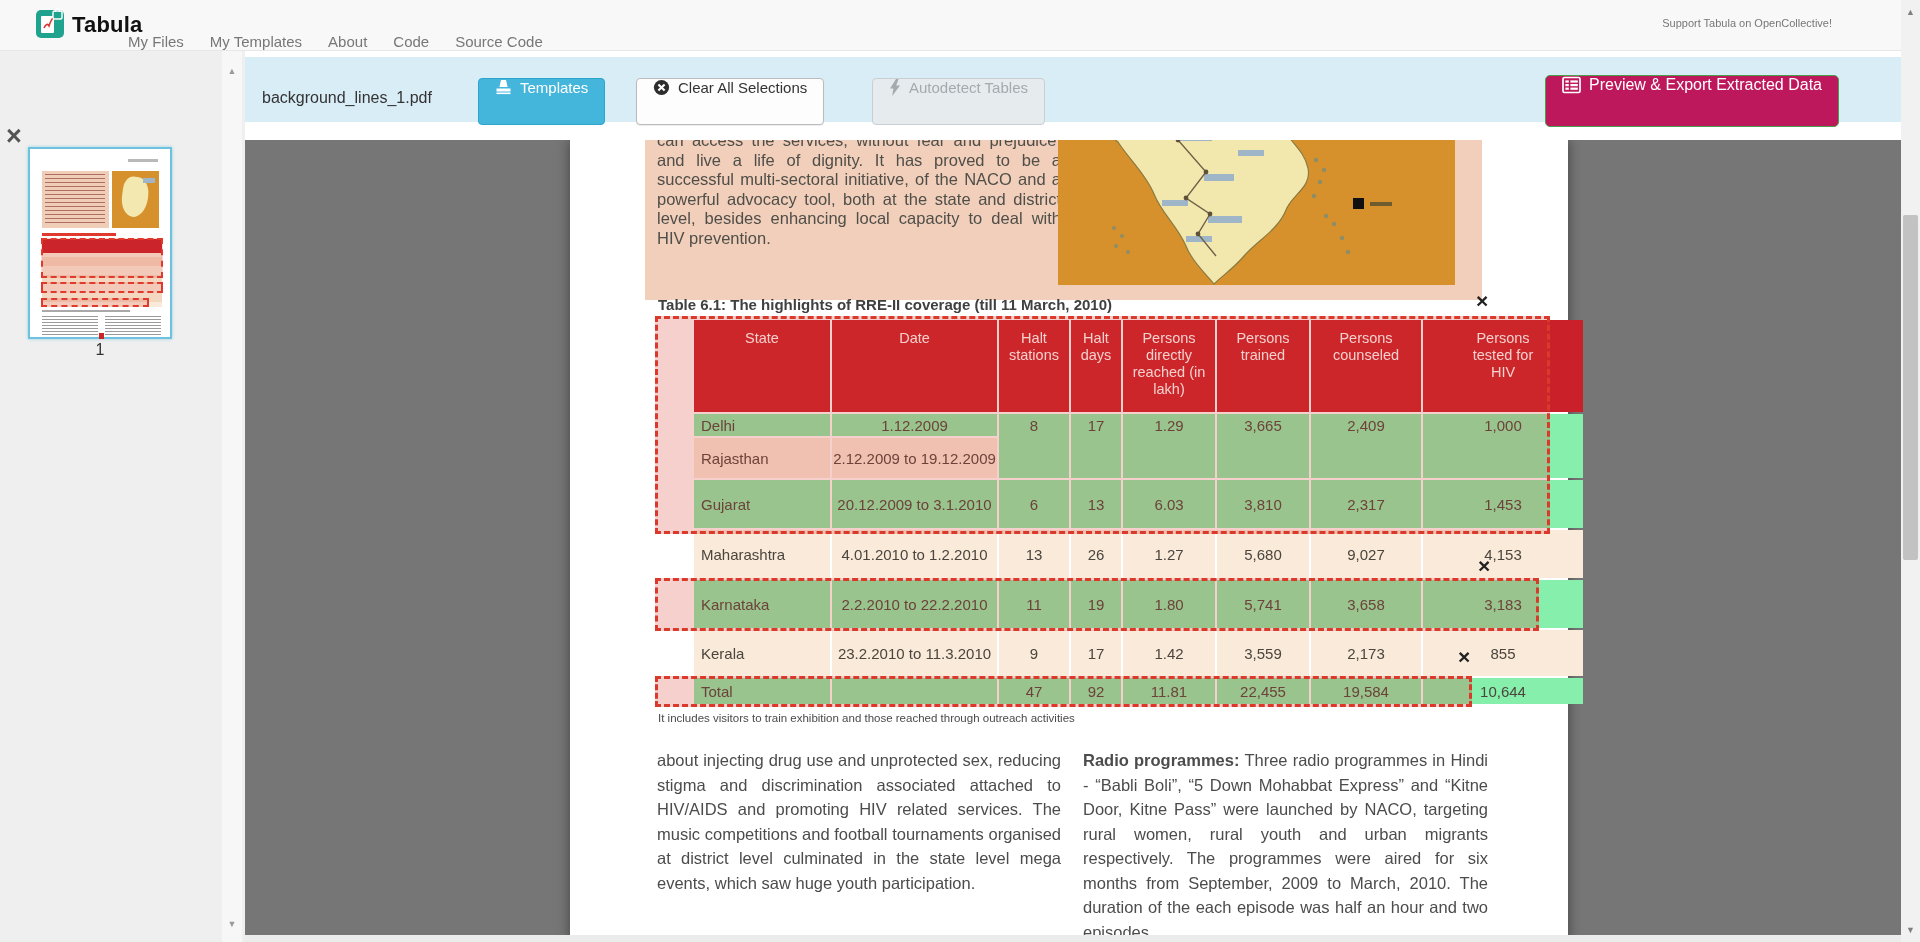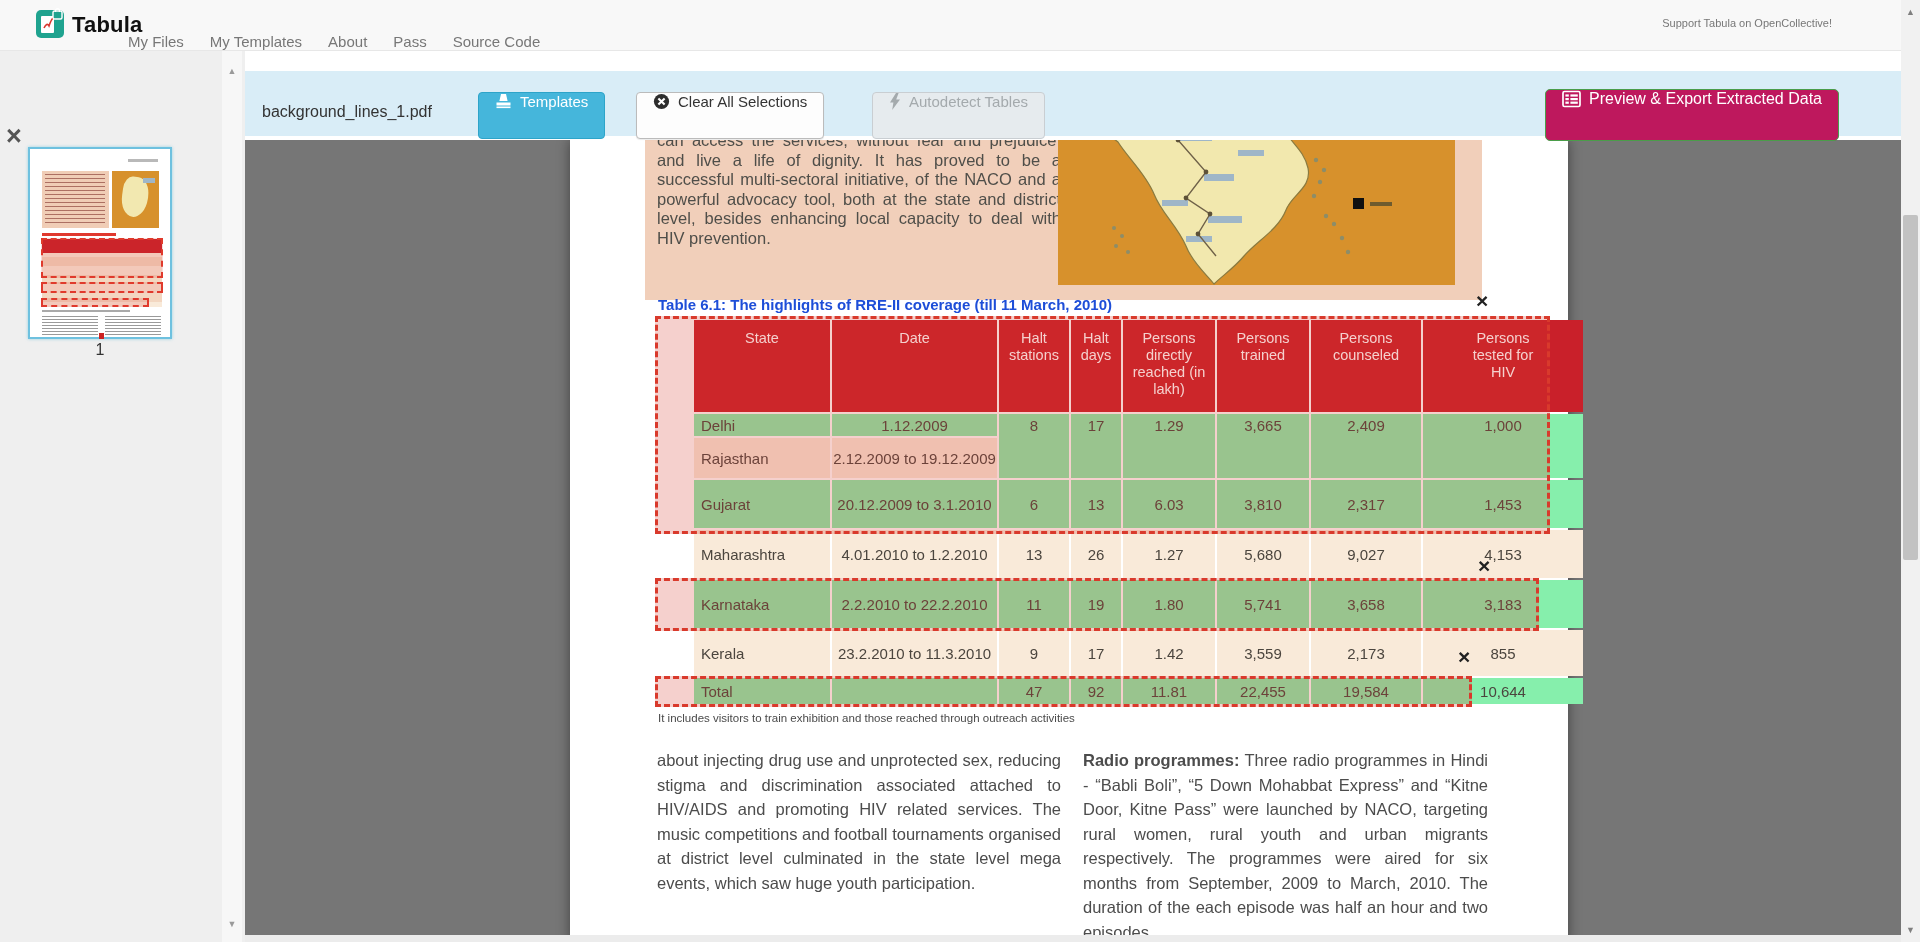--- a/index.html
+++ b/index.html
@@ -45,21 +45,21 @@
   .m-note  { left:12px; top:161px; width:88px; height:2px; background:#a9a9a9; }
   .m-colL  { left:12px; top:167px; width:56px; height:21px;
              background:repeating-linear-gradient(180deg, #9a9a9a 0 1px, transparent 1px 3px); }
   .m-colR  { left:75px; top:167px; width:56px; height:21px;
              background:repeating-linear-gradient(180deg, #9a9a9a 0 1px, transparent 1px 3px); }
   .m-page  { left:69px; top:184px; width:5px; height:6px; background:#cc2323; }
   .page-label { position:absolute; left:28px; top:238px; width:144px; text-align:center;
     font-size:16px; color:#333; margin-top:0; }
 
   
-  .toolbar { position:absolute; left:245px; top:71px; width:1656px; height:65px; background:#d9edf7; z-index:20; }
+  .toolbar { position:absolute; left:245px; top:57px; width:1656px; height:65px; background:#d9edf7; z-index:20; }
   .filename { position:absolute; left:17px; top:32px; font-size:16px; color:#333; }
   .btn { position:absolute; top:21px; height:47px; display:inline-flex; align-items:flex-start; gap:8px;
     border-radius:4px; font-size:15px; padding:0 16px; cursor:pointer; white-space:nowrap; }
   .btn-templates { left:233px; background:#45b6db; border:1px solid #2da4c9; color:#fff; }
   .btn-clear { left:391px; background:#fdfdfd; border:1px solid #bbb; color:#333;
     box-shadow:0 1px 1px rgba(0,0,0,.08); }
   .btn-autodetect { left:627px; background:#e6ebee; border:1px solid #c9ced2; color:#a4aaad; cursor:default; }
   .btn-export { left:1300px; top:18px; height:52px; background:#be185d; border:1px solid #4a9d4a;
     color:#fff; font-size:16px; border-radius:5px; }
   .btn svg { display:block; }
@@ -68,21 +68,21 @@
   .main { position:absolute; left:245px; top:140px; width:1656px; height:802px; background:#767676; overflow:hidden; }
   .page { position:absolute; left:325px; top:0; width:998px; height:802px; background:#fff;
     box-shadow:0 0 12px rgba(0,0,0,.45); }
   .page > div { position:absolute; }
 
   .pink-band { left:75px; top:-12px; width:837px; height:172px; background:#f1cfba; }
   .intro-text { left:87px; top:-9px; width:404px; font-size:16.5px; line-height:19.5px;
     color:#4f4e49; text-align:justify; }
   .map-box { left:488px; top:-12px; width:397px; height:157px; background:#d7912c; overflow:hidden; }
 
-  .table-title { left:88px; top:156px; width:640px; font-size:15px; font-weight:bold; color:#1d4ed8; }
+  .table-title { left:88px; top:156px; width:640px; font-size:15px; font-weight:bold; color:#404040; }
 
   .pdftable { left:88px; top:180px; display:grid;
     grid-template-columns:136px 165px 70px 50px 92px 92px 110px 160px;
     grid-template-rows:92px 22px 40px 48px 48px 48px 46px 26px; gap:2px;padding-left:36px; }
   .cell { font-size:15px; color:#4b453e; display:flex; align-items:center; justify-content:center;
     text-align:center; line-height:17px; }
   .cell.state { justify-content:flex-start; padding-left:7px; text-align:left; }
   .cell.dark { background:#86efac; }
   .cell.light { background:#f9ead9; }
   .cell.span2 { grid-row:span 2; align-items:flex-start; padding-top:3px; }
@@ -128,21 +128,21 @@
         <rect x="17" y="3" width="9" height="8" rx="1.5" fill="#1fa38f" stroke="#fff" stroke-width="1.4"></rect>
         <path d="M19.5 4 v-1.2 a2 2 0 0 1 4 0 V4" stroke="#fff" stroke-width="1.4" fill="none"></path>
       </svg>
     </span>
     <span class="brand-text">Tabula</span>
   </div>
   <ul class="nav-items">
     <li>My Files</li>
     <li>My Templates</li>
     <li>About</li>
-    <li>Pass</li>
+    <li>Code</li>
     <li>Source Code</li>
   </ul>
   <span class="support-link">Support Tabula on OpenCollective!</span>
 </div>
 
 <div class="sidebar">
   <span class="thumb-close">×</span>
   <div class="thumbnail">
     <div class="m-hdr"></div>
     <div class="m-pink"></div>

